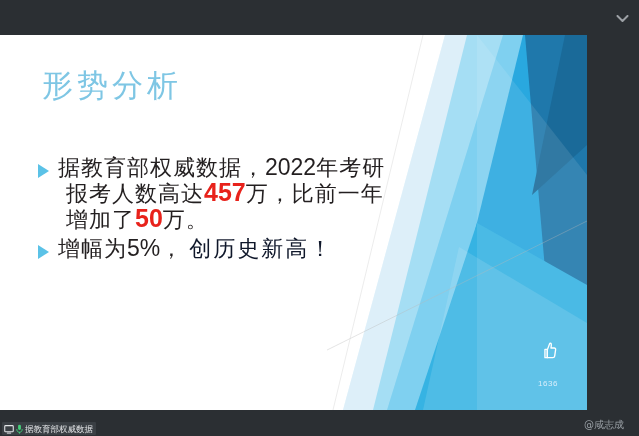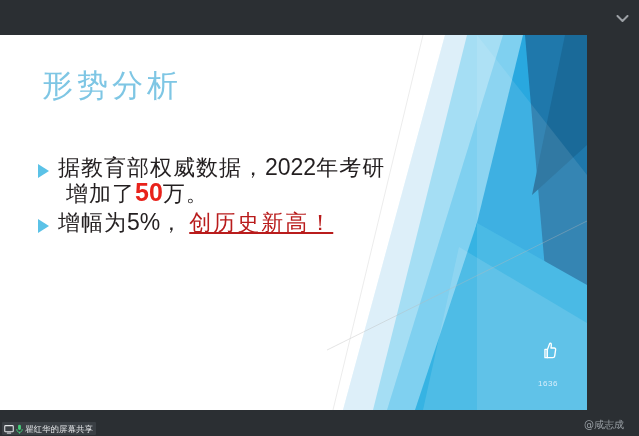--- a/index.html
+++ b/index.html
@@ -118,25 +118,24 @@
     font-size: 25px;
     letter-spacing: 0;
   }
   .num-dark {
     font-family: "Liberation Sans", "DejaVu Sans", sans-serif;
     font-size: 23px;
     letter-spacing: 0;
     color: #231f20;
   }
   .red-phrase {
-    color: #b91c1c;
+    color: #0f172a;
     font-family: "DejaVu Serif", "Liberation Serif", serif;
     letter-spacing: 2px;
     padding-left: 6px;
-    text-decoration: underline;
   }
 
   
   .like-widget {
     position: absolute;
     right: 19px;
     bottom: 22px;
     width: 40px;
     text-align: center;
     z-index: 20;
@@ -227,20 +226,23 @@
 
     <div class="body-block">
 
       <div class="bullet-row">
         <span class="bullet-mark"></span>
         <div class="bullet-lines">
           <span class="ln">
             <span>据教育部权威数据，</span><span class="num-dark">2022</span><span>年考研</span>
           </span>
           <span class="ln indent">
+            <span>报考人数高达</span><span class="num-red">457</span><span>万，比前一年</span>
+          </span>
+          <span class="ln indent">
             <span>增加了</span><span class="num-red">50</span><span>万。</span>
           </span>
         </div>
       </div>
 
       <div class="bullet-row">
         <span class="bullet-mark"></span>
         <div class="bullet-lines">
           <span class="ln">
             <span>增幅为</span><span class="num-dark">5%</span><span>，</span><span class="red-phrase">创历史新高！</span>
@@ -270,19 +272,19 @@
           <rect x="3.4" y="9.3" width="5.2" height="1.2" fill="#e3e5e7"></rect>
         </svg>
       </span>
       <span class="ic">
         <svg width="7" height="10" viewBox="0 0 8 11" aria-hidden="true">
           <rect x="2.4" y="0.5" width="3.2" height="6" rx="1.6" fill="#44d17a"></rect>
           <path d="M0.9 5.6 C0.9 8.1 2.3 9.2 4 9.2 C5.7 9.2 7.1 8.1 7.1 5.6" fill="none" stroke="#44d17a" stroke-width="1.1"></path>
           <rect x="3.4" y="9.1" width="1.2" height="1.6" fill="#44d17a"></rect>
         </svg>
       </span>
-      <span class="share-label">瞿红华的屏幕共享</span>
+      <span class="share-label">据教育部权威数据</span>
     </div>
 
     <div class="watermark">@咸志成</div>
   </div>
 
 </div>
 
 </body></html>

